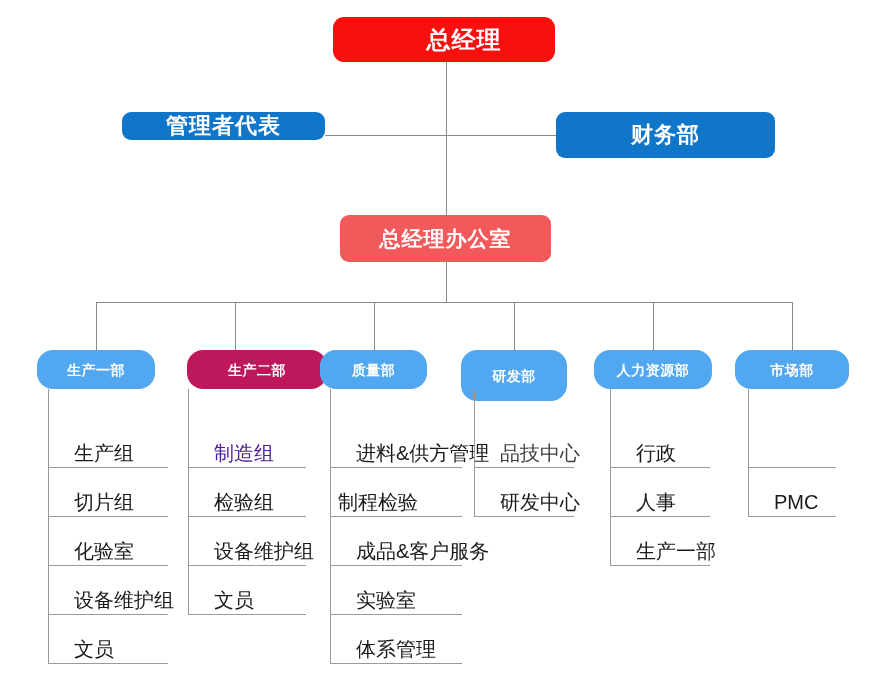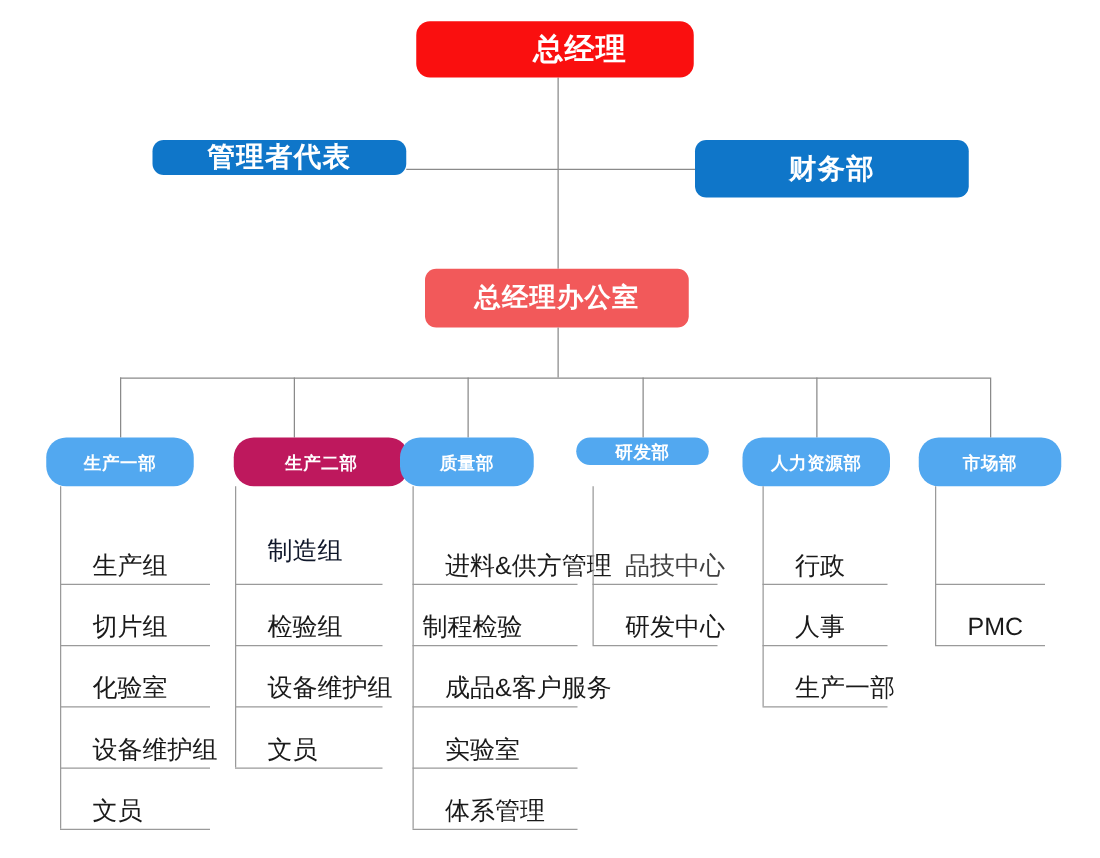--- a/index.html
+++ b/index.html
@@ -121,21 +121,21 @@
     <div class="ln h sub" style="left: 48px; top: 614px; width: 120px;"></div>
     <div class="leaf" style="left: 48px; top: 614px; width: 120px; height: 49px; color: rgb(26, 26, 26);">
       <span>文员</span>
     </div>
     <div class="ln h sub" style="left: 48px; top: 663px; width: 120px;"></div>
     <div class="ln v" style="left: 235px; top: 302px; height: 48px;"></div>
     <div class="node node-dept" style="left: 176px; top: 350px; width: 140px; height: 39px; background: #be185d; margin-left: 11px;">
       <span>生产二部</span>
     </div>
     <div class="ln v sub" style="left: 188px; top: 389px; height: 225px;"></div>
-    <div class="leaf" style="left: 188px; top: 418px; width: 118px; height: 49px; color: #0f172a; align-items: center;">
+    <div class="leaf" style="left: 188px; top: 418px; width: 118px; height: 49px; color: #4c1d95;">
       <span>制造组</span>
     </div>
     <div class="ln h sub" style="left: 188px; top: 467px; width: 118px;"></div>
     <div class="leaf" style="left: 188px; top: 467px; width: 118px; height: 49px; color: rgb(26, 26, 26);">
       <span>检验组</span>
     </div>
     <div class="ln h sub" style="left: 188px; top: 516px; width: 118px;"></div>
     <div class="leaf" style="left: 188px; top: 516px; width: 118px; height: 49px; color: rgb(26, 26, 26);">
       <span>设备维护组</span>
     </div>
@@ -163,21 +163,21 @@
     <div class="ln h sub" style="left: 330px; top: 565px; width: 132px;"></div>
     <div class="leaf" style="left: 330px; top: 565px; width: 132px; height: 49px; color: rgb(26, 26, 26);">
       <span>实验室</span>
     </div>
     <div class="ln h sub" style="left: 330px; top: 614px; width: 132px;"></div>
     <div class="leaf" style="left: 330px; top: 614px; width: 132px; height: 49px; color: rgb(26, 26, 26);">
       <span>体系管理</span>
     </div>
     <div class="ln h sub" style="left: 330px; top: 663px; width: 132px;"></div>
     <div class="ln v" style="left: 514px; top: 302px; height: 48px;"></div>
-    <div class="node node-dept" style="left: 461px; top: 350px; width: 106px; height: 22px; background: rgb(82, 168, 240);">
+    <div class="node node-dept" style="left: 461px; top: 350px; width: 106px; height: 51px; background: rgb(82, 168, 240);">
       <span>研发部</span>
     </div>
     <div class="ln v sub" style="left: 474px; top: 389px; height: 127px;"></div>
     <div class="leaf" style="left: 474px; top: 418px; width: 100px; height: 49px; color: #404040;">
       <span>品技中心</span>
     </div>
     <div class="ln h sub" style="left: 474px; top: 467px; width: 100px;"></div>
     <div class="leaf" style="left: 474px; top: 467px; width: 100px; height: 49px; color: rgb(26, 26, 26);">
       <span>研发中心</span>
     </div>

